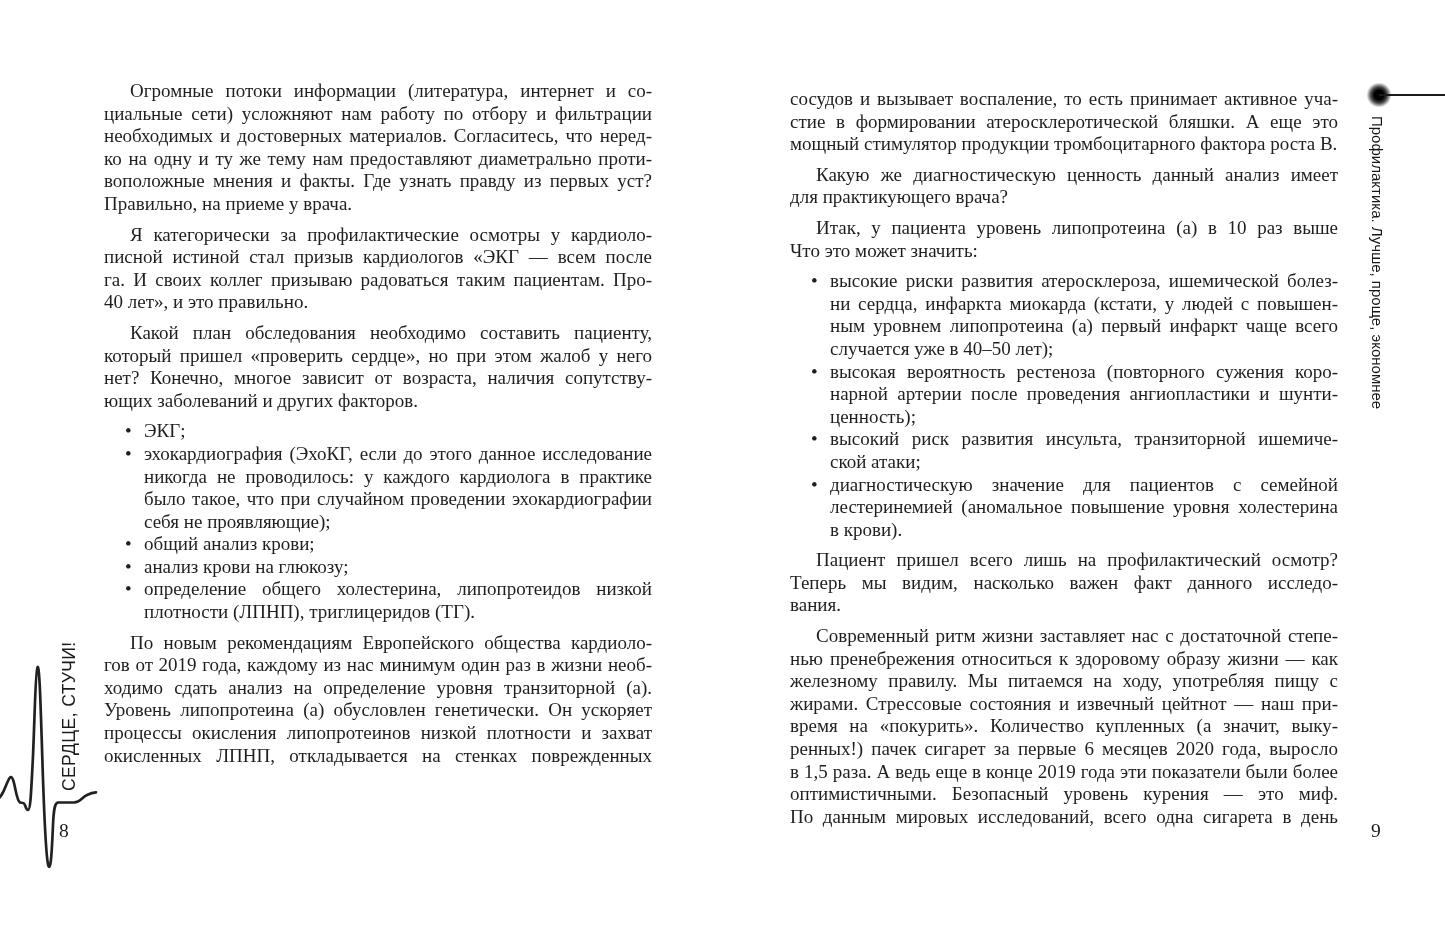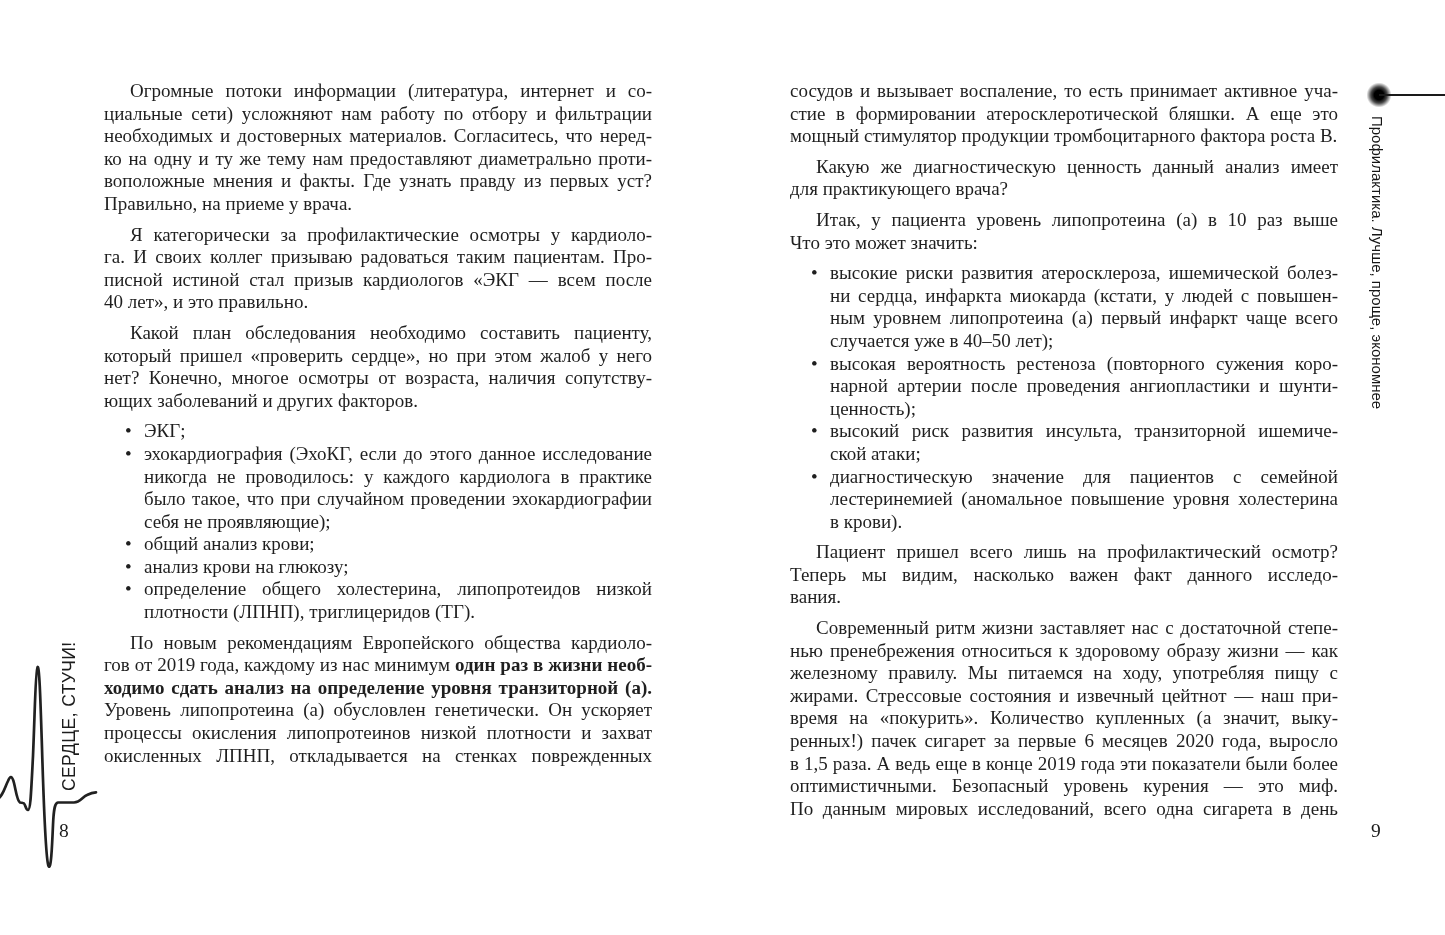--- a/index.html
+++ b/index.html
@@ -12,38 +12,38 @@
     overflow: hidden;
   }
   .page-col {
     position: absolute;
     top: 80px;
     width: 548px;
     font-size: 19px;
     line-height: 22.6px;
   }
   #left-col  { left: 104px; }
-  #right-col { left: 790px; }
+  #right-col { left: 790px; margin-top: 8px; }
   .para, .list { margin-top: 8px; }
   .page-col > :first-child { margin-top: 0; }
   .line {
     text-align: justify;
     text-align-last: justify;
     -moz-text-align-last: justify;
     height: 22.6px;
     overflow: hidden;
   }
   .line.last {
     text-align-last: left;
     -moz-text-align-last: left;
   }
   .para.indent .line.first { text-indent: 26px; }
   .bline { padding-left: 40px; position: relative; }
   .marker { position: absolute; left: 21px; top: 0; }
-  .bold { font-weight: bold; }
+  .bold { font-weight: normal; }
 
   .spine-title {
     position: absolute;
     left: 59px; top: 791px;
     width: 138px;
     transform: rotate(-90deg);
     transform-origin: 0 0;
     font-family: "Liberation Sans", "DejaVu Sans", sans-serif;
     font-size: 17.5px;
     letter-spacing: 0.4px;
@@ -91,28 +91,28 @@
     <div class="para indent">
       <div class="line first"><span>Огромные потоки информации (литература, интернет и со-</span></div>
       <div class="line"><span>циальные сети) усложняют нам работу по отбору и фильтрации</span></div>
       <div class="line"><span>необходимых и достоверных материалов. Согласитесь, что неред-</span></div>
       <div class="line"><span>ко на одну и ту же тему нам предоставляют диаметрально проти-</span></div>
       <div class="line"><span>воположные мнения и факты. Где узнать правду из первых уст?</span></div>
       <div class="line last"><span>Правильно, на приеме у врача.</span></div>
     </div>
     <div class="para indent">
       <div class="line first"><span>Я категорически за профилактические осмотры у кардиоло-</span></div>
+      <div class="line"><span>писной истиной стал призыв кардиологов «ЭКГ — всем после</span></div>
       <div class="line"><span>га. И своих коллег призываю радоваться таким пациентам. Про-</span></div>
-      <div class="line"><span>писной истиной стал призыв кардиологов «ЭКГ — всем после</span></div>
       <div class="line last"><span>40 лет», и это правильно.</span></div>
     </div>
     <div class="para indent">
       <div class="line first"><span>Какой план обследования необходимо составить пациенту,</span></div>
       <div class="line"><span>который пришел «проверить сердце», но при этом жалоб у него</span></div>
-      <div class="line"><span>нет? Конечно, многое осмотры от возраста, наличия сопутству-</span></div>
+      <div class="line"><span>нет? Конечно, многое зависит от возраста, наличия сопутству-</span></div>
       <div class="line last"><span>ющих заболеваний и других факторов.</span></div>
     </div>
     <div class="list">
       <div class="line bline last"><span class="marker">•</span><span>ЭКГ;</span></div>
       <div class="line bline"><span class="marker">•</span><span>эхокардиография (ЭхоКГ, если до этого данное исследование</span></div>
       <div class="line bline"><span>никогда не проводилось: у каждого кардиолога в практике</span></div>
       <div class="line bline"><span>было такое, что при случайном проведении эхокардиографии</span></div>
       <div class="line bline last"><span>себя не проявляющие);</span></div>
       <div class="line bline last"><span class="marker">•</span><span>общий анализ крови;</span></div>
       <div class="line bline last"><span class="marker">•</span><span>анализ крови на глюкозу;</span></div>

